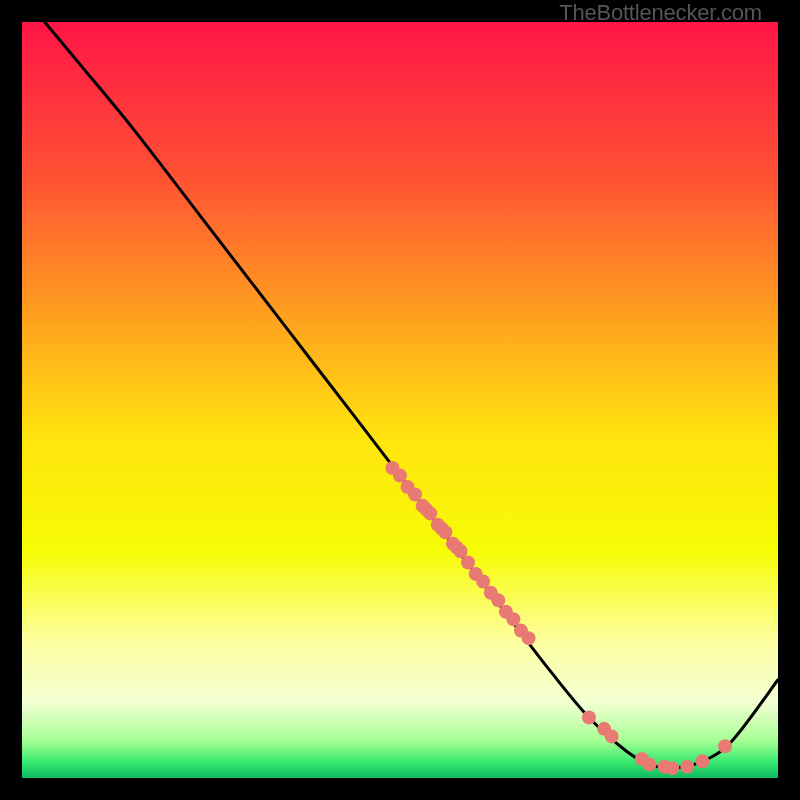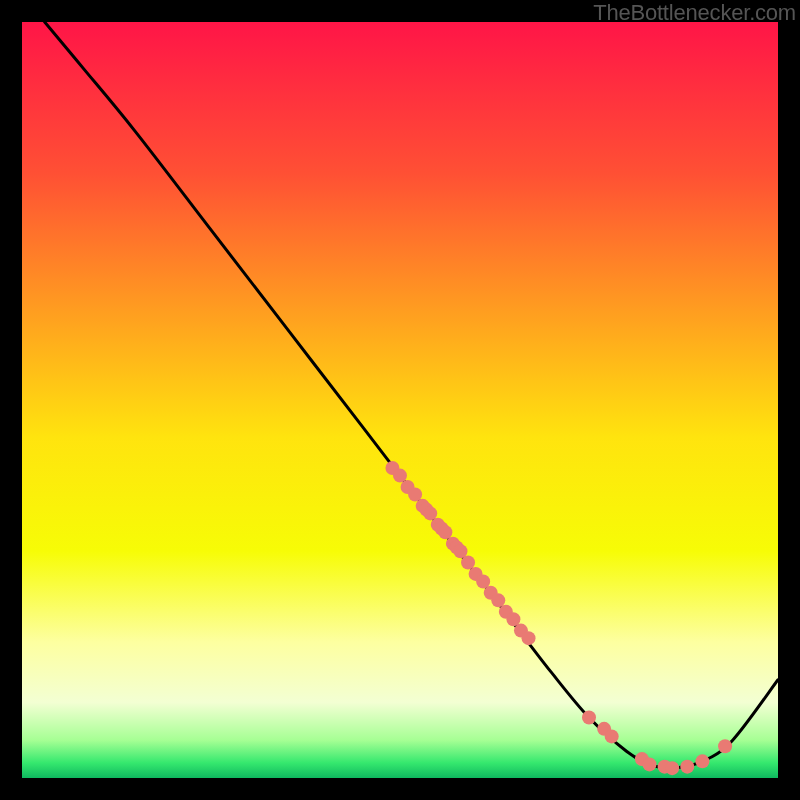--- a/index.html
+++ b/index.html
@@ -21,21 +21,21 @@
   .chart-bg {
     position: absolute;
     left: 0;
     top: 0;
     width: 756px;
     height: 756px;
   }
   .watermark {
     position: absolute;
     top: 0px;
-    right: 4px;
+    right: 38px;
     color: #555555;
     font-family: Arial, Helvetica, sans-serif;
     font-size: 22px;
     font-weight: 500;
     letter-spacing: -0.2px;
   }
 </style>
 </head>
 <body>
 

